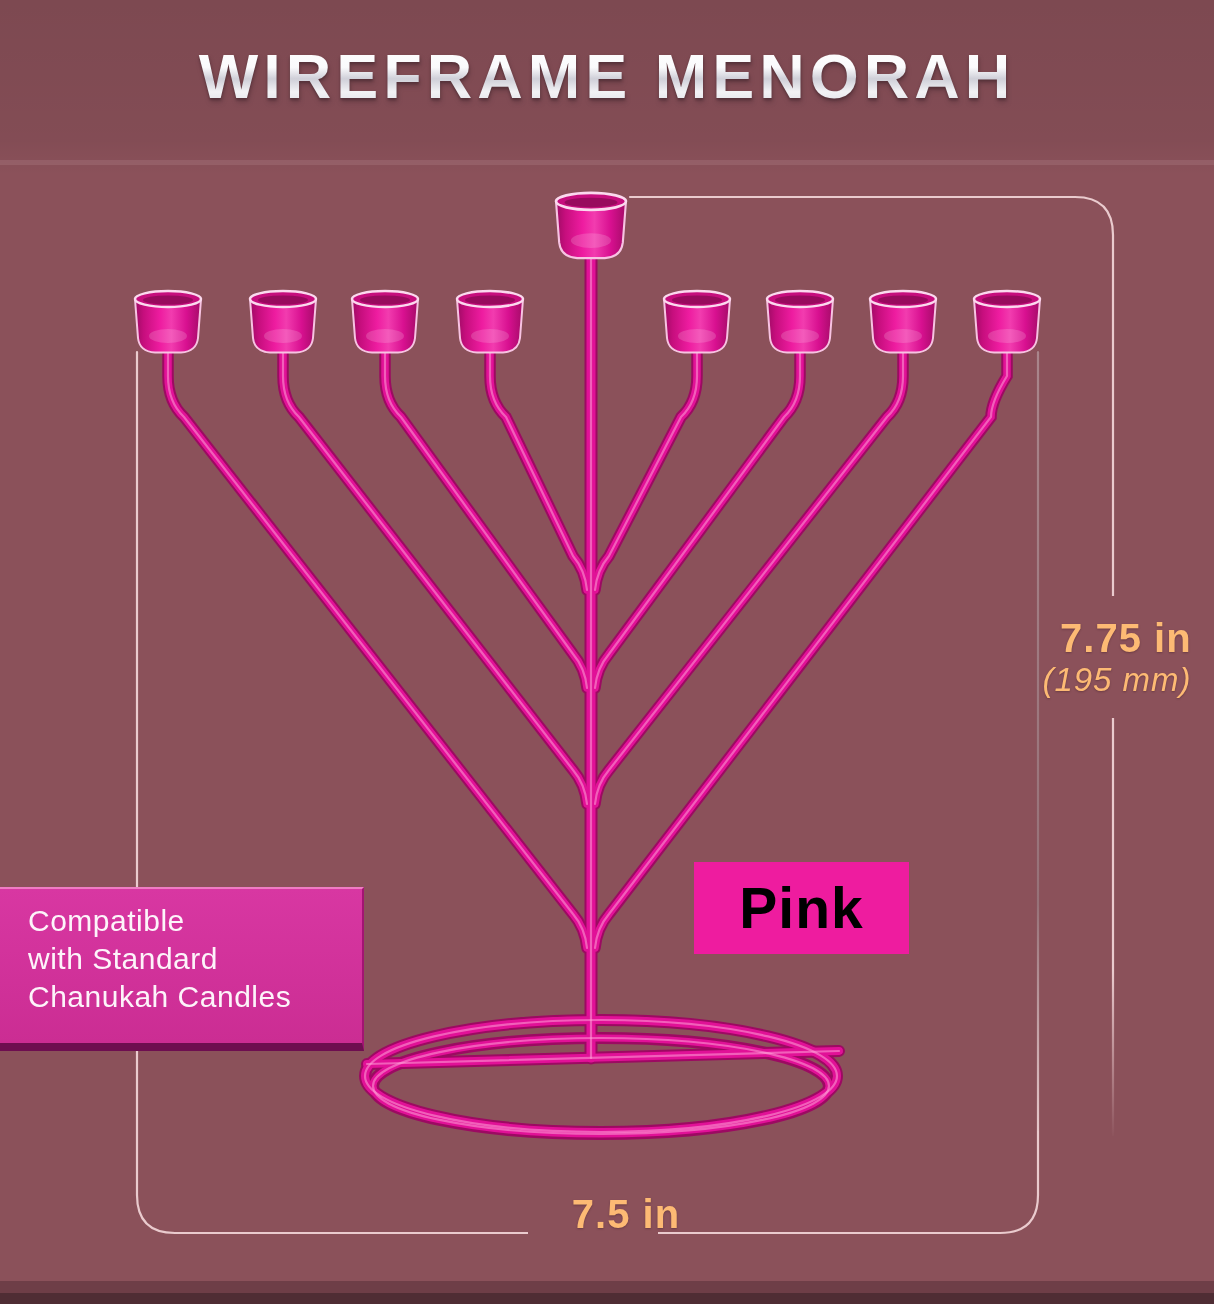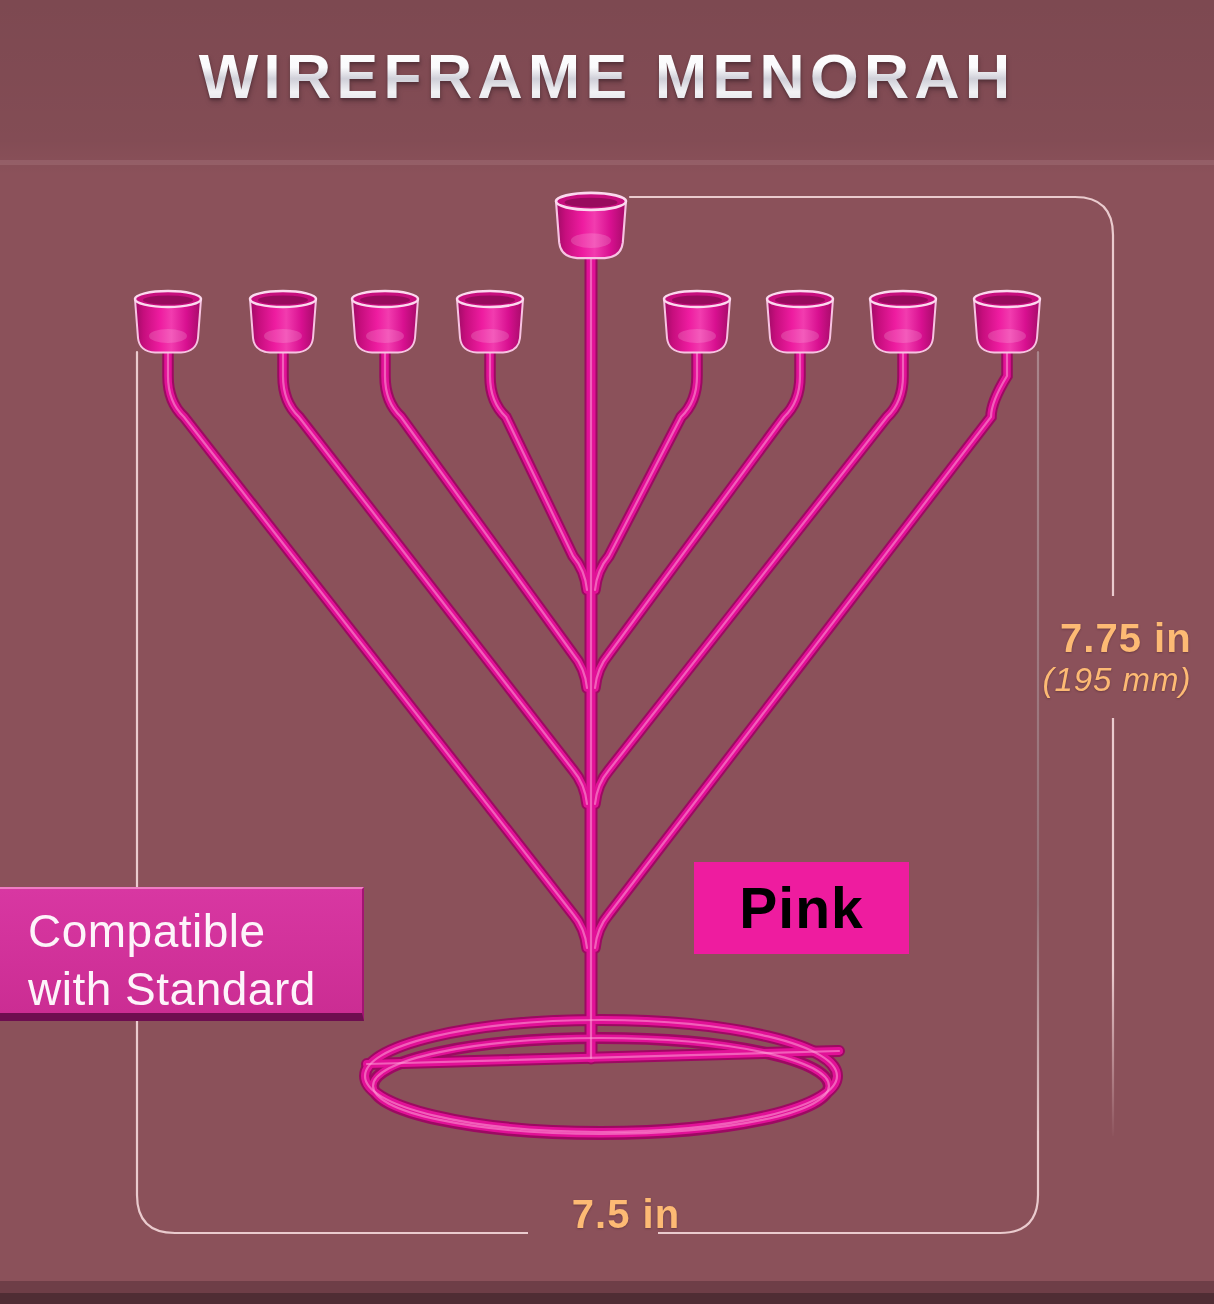--- a/index.html
+++ b/index.html
@@ -38,25 +38,25 @@
 
   
   .badge{
     position:absolute;left:694px;top:862px;width:215px;height:92px;
     background:#EE1C9F;display:flex;align-items:center;justify-content:center;
     color:#000000;font-size:57px;font-weight:bold;letter-spacing:1px;
   }
 
   
   .note-box{
-    position:absolute;left:0;top:887px;width:364px;height:134px;box-sizing:border-box;
+    position:absolute;left:0;top:887px;width:364px;height:164px;box-sizing:border-box;
     background:linear-gradient(180deg,#D837A2 0%, #CB2D93 100%);
     border-top:2px solid #EF7CC3;border-right:2px solid #A31473;border-bottom:8px solid #6E0E50;
     padding:13px 0 4px 28px;
-    color:#FDF4FA;font-size:46px;line-height:1.27;letter-spacing:0.5px;
+    color:#FDF4FA;font-size:30px;line-height:1.27;letter-spacing:0.5px;
   }
 </style>
 </head>
 <body>
 
 <div class="bg-top-shade"></div>
 <div class="bg-highlight-band"></div>
 
 <div class="title">WIREFRAME MENORAH</div>
 
@@ -184,16 +184,17 @@
   <div class="in">7.5 in</div>
 </div>
 
 <div class="badge">
   <span>Pink</span>
 </div>
 
 <div class="note-box">
   <div>Compatible</div>
   <div>with Standard</div>
+  <div>Chanukah Candles</div>
 </div>
 
 <div class="bg-bottom-strip1"></div>
 <div class="bg-bottom-strip2"></div>
 
 </body></html>

